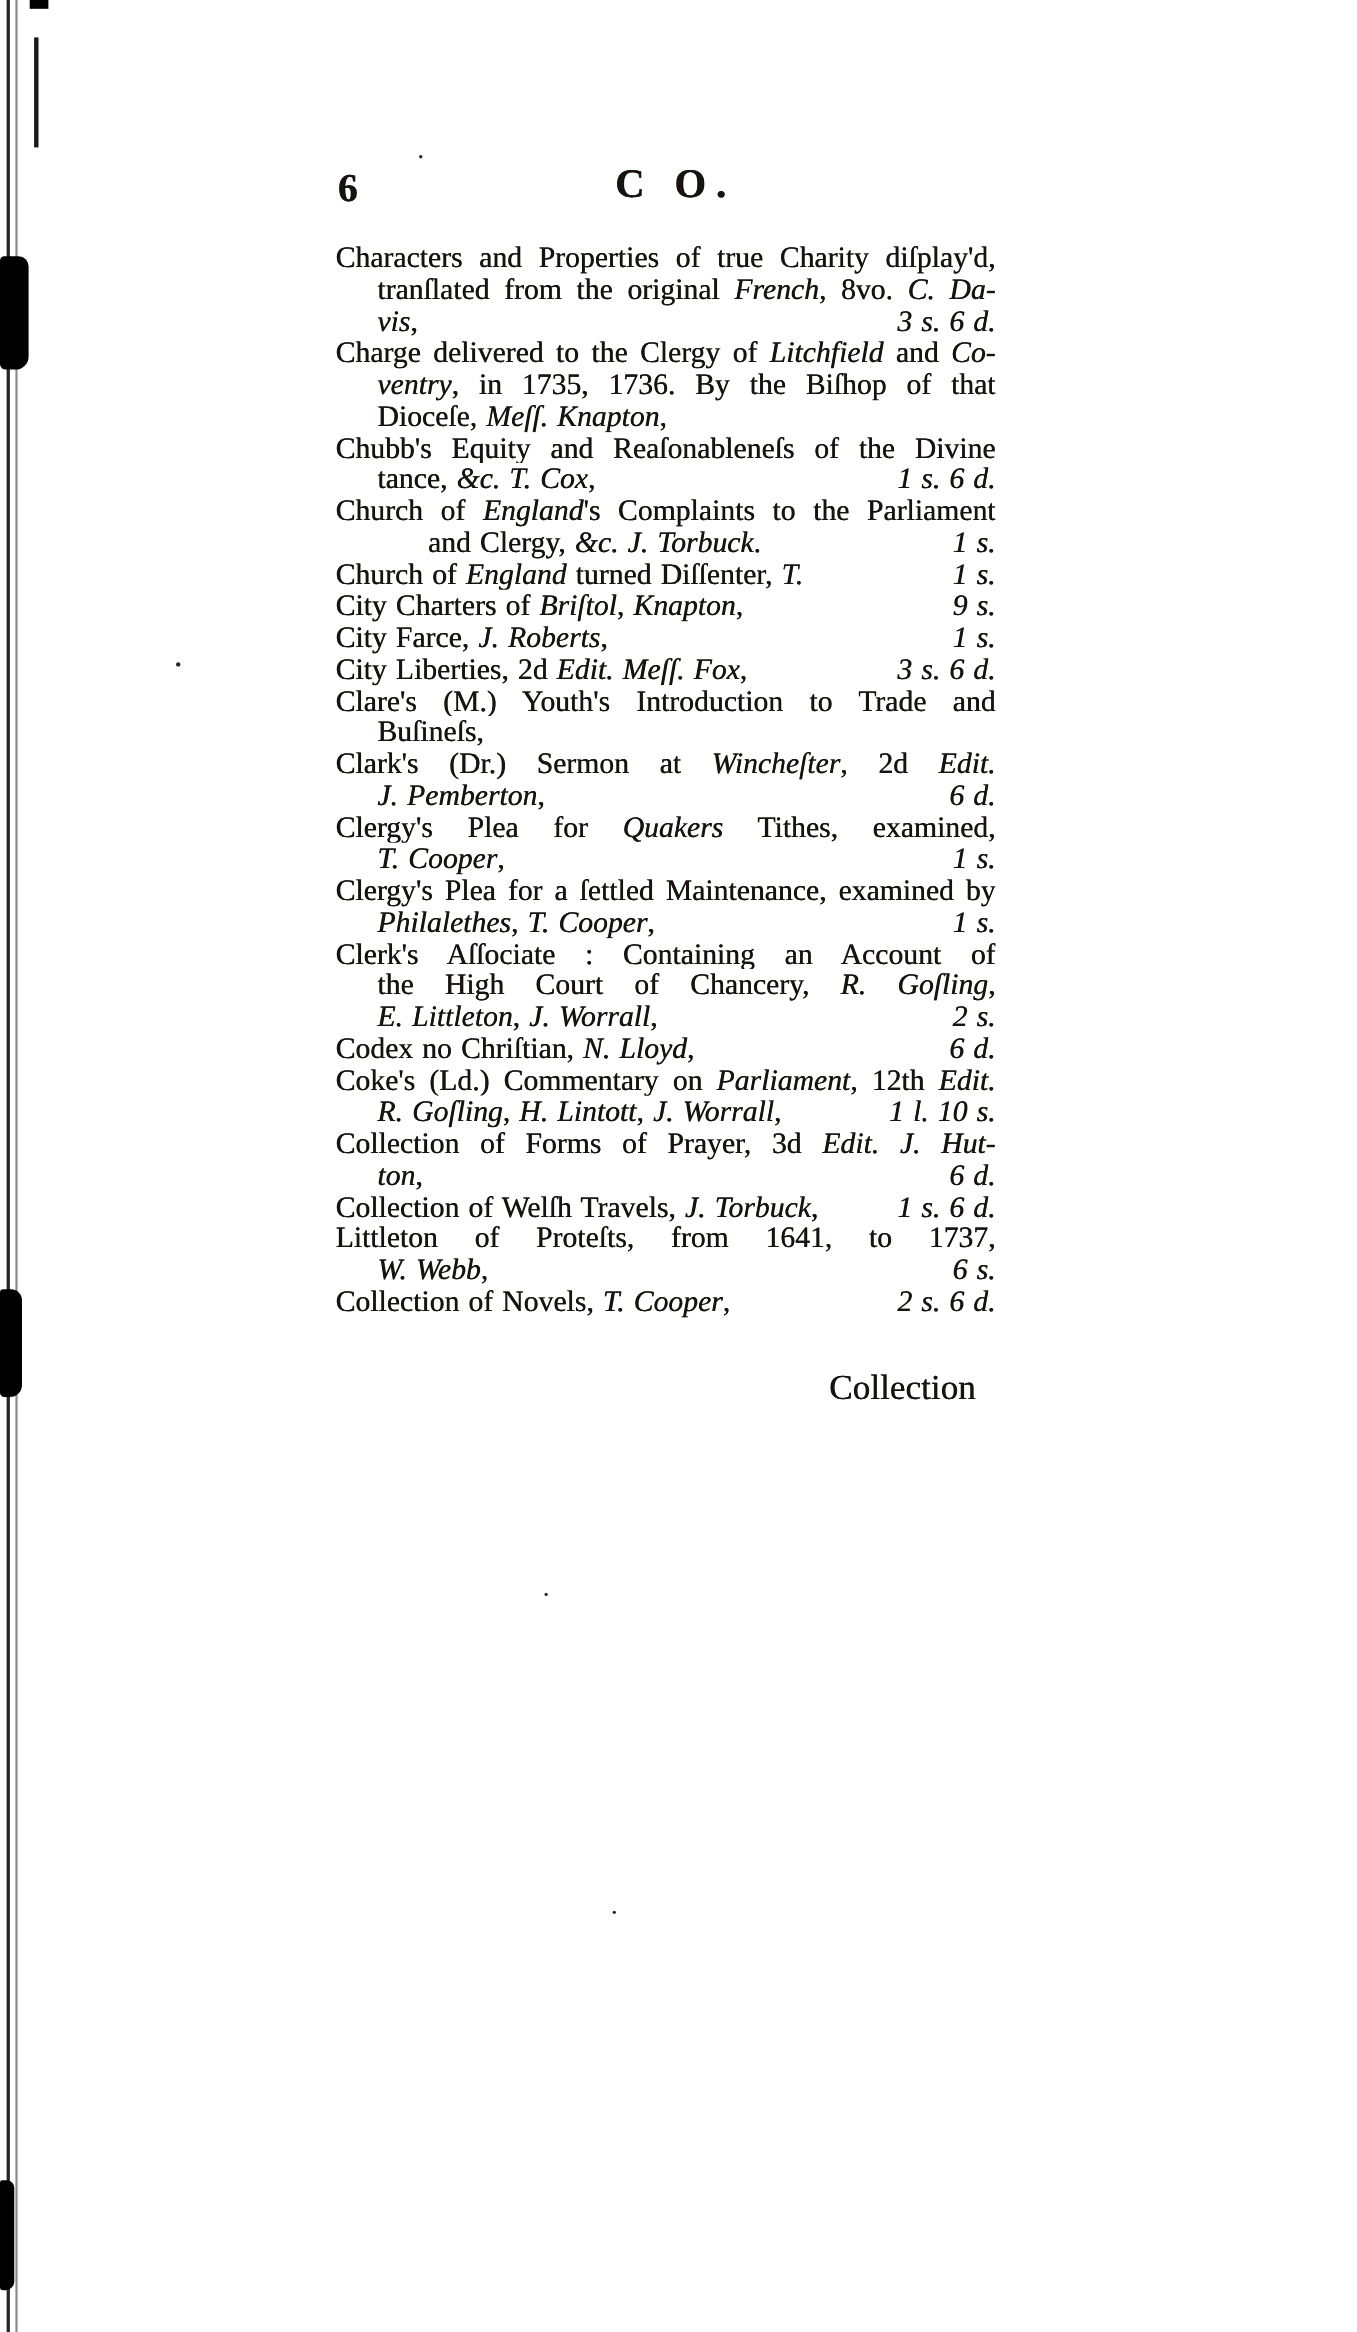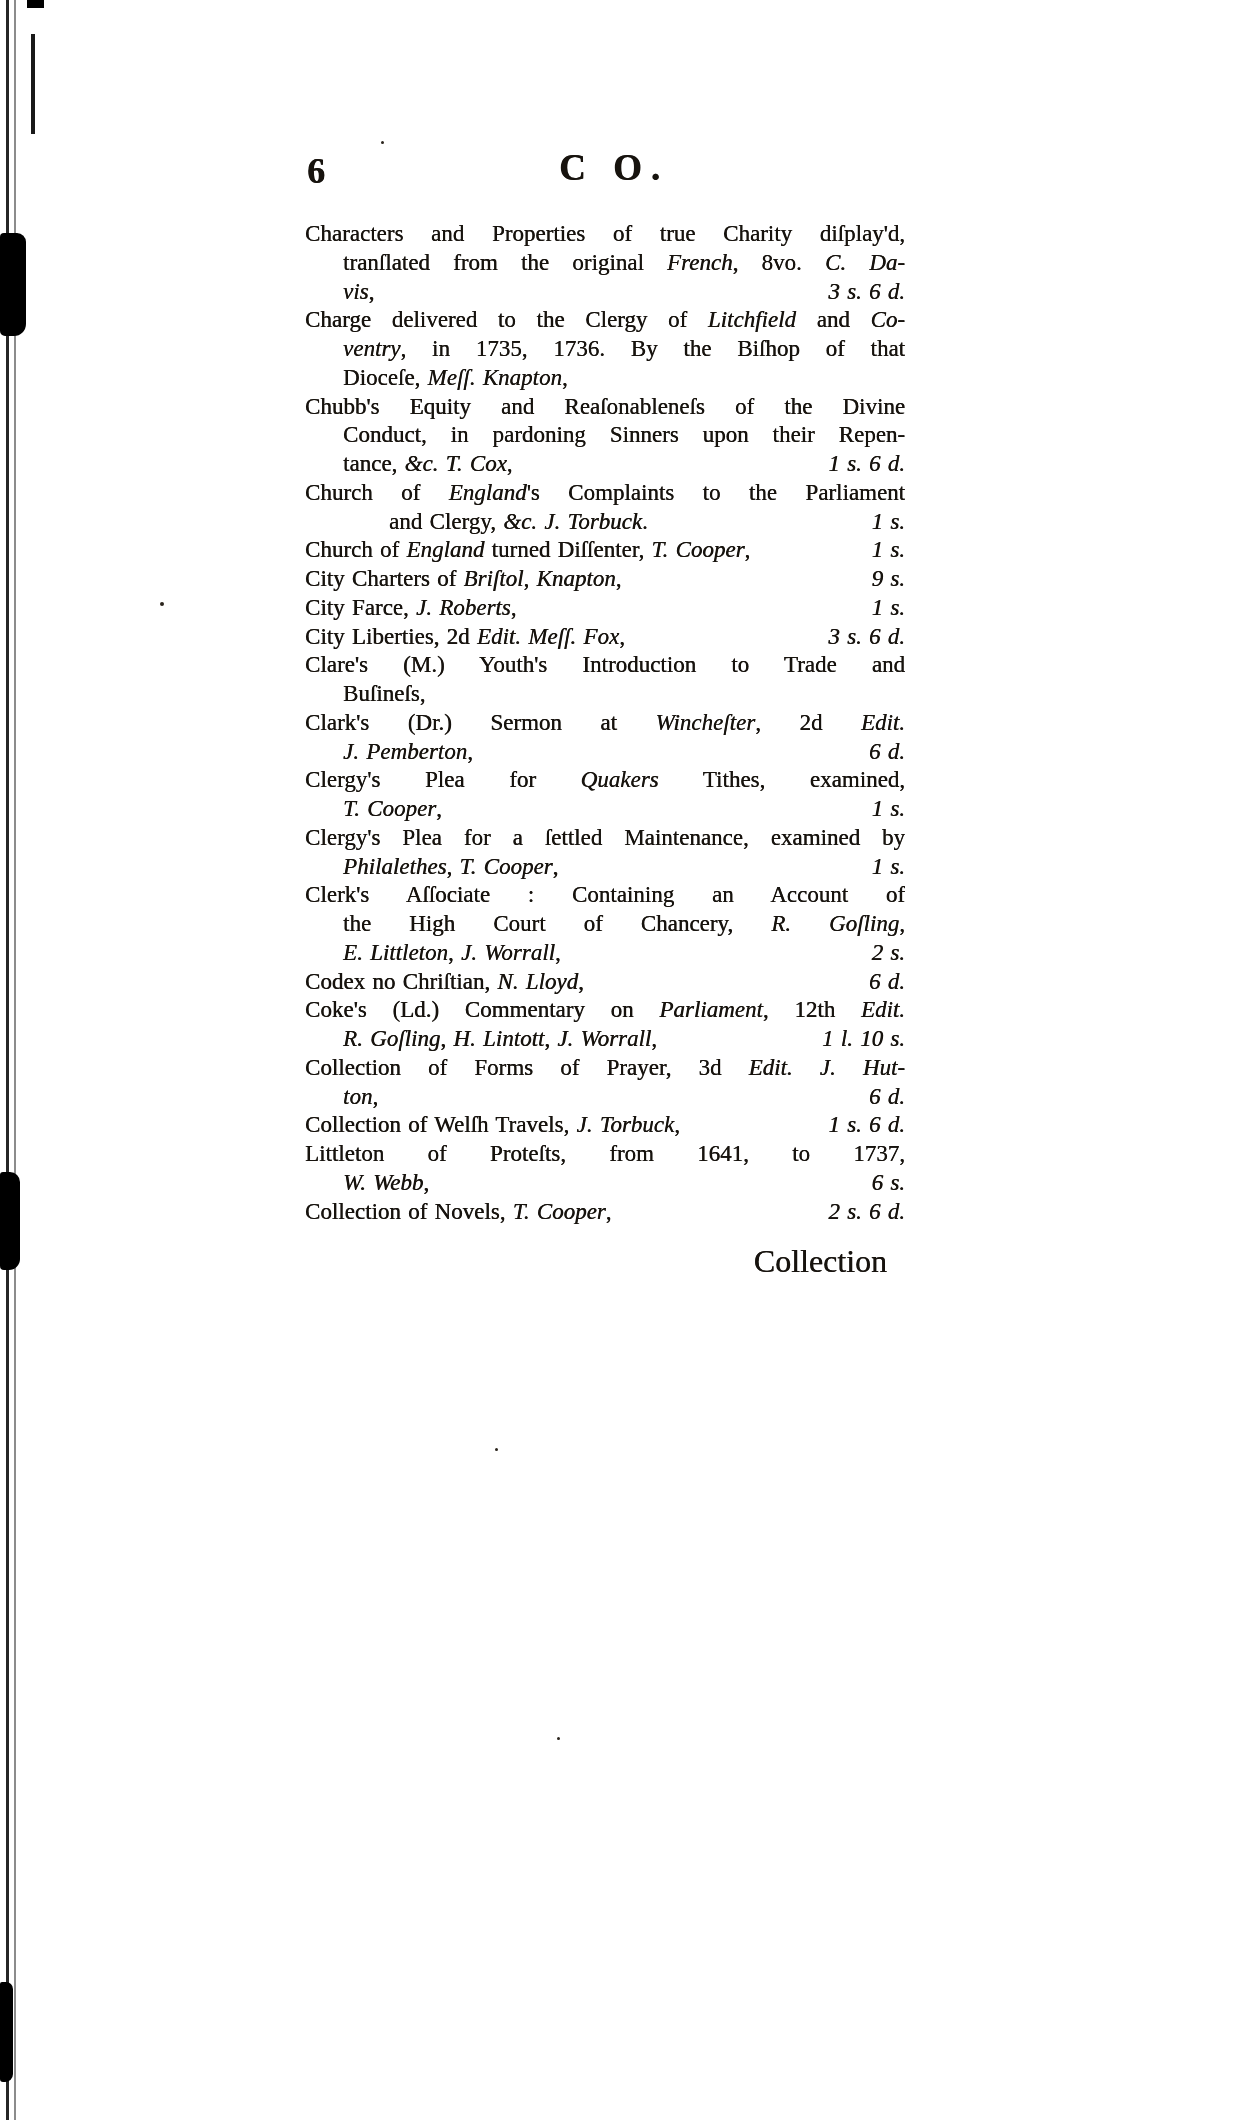--- a/index.html
+++ b/index.html
@@ -45,21 +45,21 @@
     letter-spacing: 9px;
     text-indent: 18px;
     text-shadow: 0.5px 0 0 #17130e;
   }
 
   
   .entries {
     position: absolute;
     left: 305px; top: 220px;
     width: 600px;
-    font-size: 23px;
+    font-size: 27px;
     word-spacing: 1.5px;
     text-shadow: 0.35px 0 0 #17130e;
   }
   .line {
     line-height: 28.75px;
     height: 28.75px;
     overflow: hidden;
   }
   .line .t { display: block; }
   .line.full .t { text-align: justify; text-align-last: justify; }
@@ -124,23 +124,20 @@
           <span class="t"><i>ventry</i>, in 1735, 1736. By the Biſhop of that</span>
         </div>
         <div class="line indent1">
           <span class="t">Dioceſe, <i>Meſſ. Knapton</i>,</span>
         </div>
       </div>
       <div>
         <div class="line full">
           <span class="t">Chubb's Equity and Reaſonableneſs of the Divine</span>
         </div>
-        <div class="line indent1 full">
-          <span class="t">Conduct, in pardoning Sinners upon their Repen-</span>
-        </div>
         <div class="line indent1 priced">
           <span class="t">tance, <i>&amp;c. T. Cox</i>,</span>
           <span class="price">1 s. 6 d.</span>
         </div>
       </div>
       <div>
         <div class="line full">
           <span class="t">Church of <i>England</i>'s Complaints to the Parliament</span>
         </div>
         <div class="line indent2 priced">

